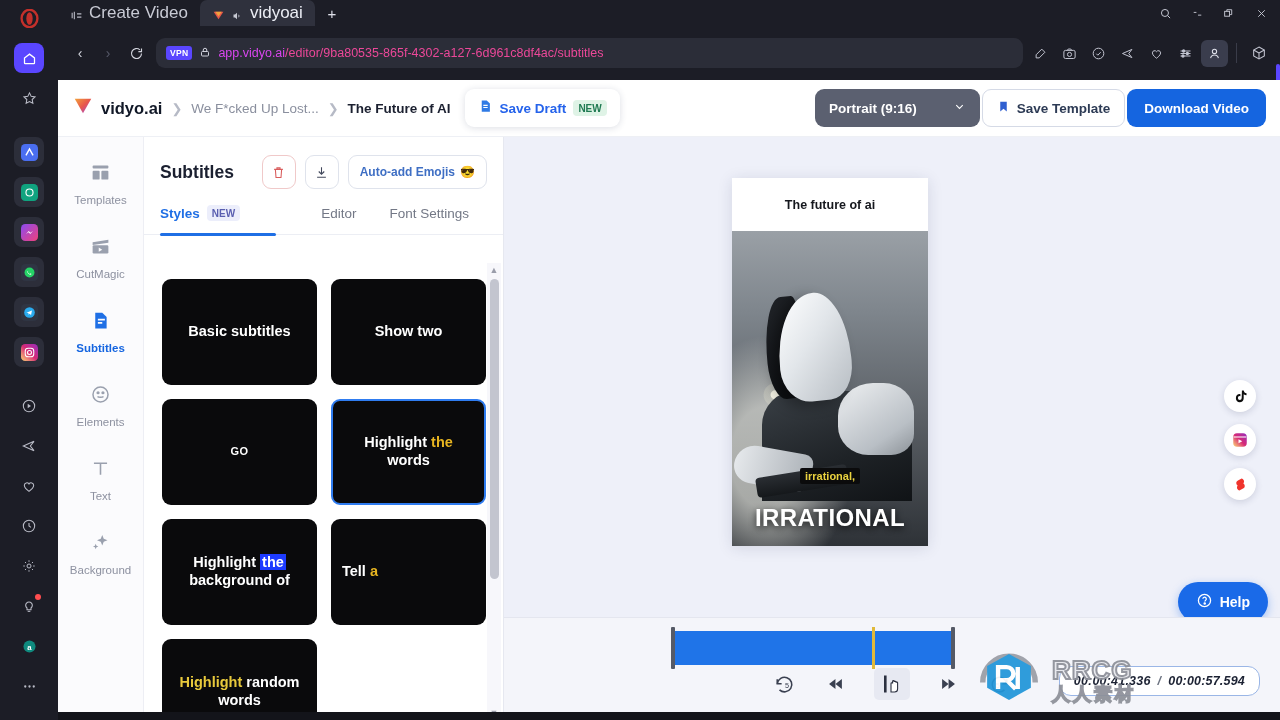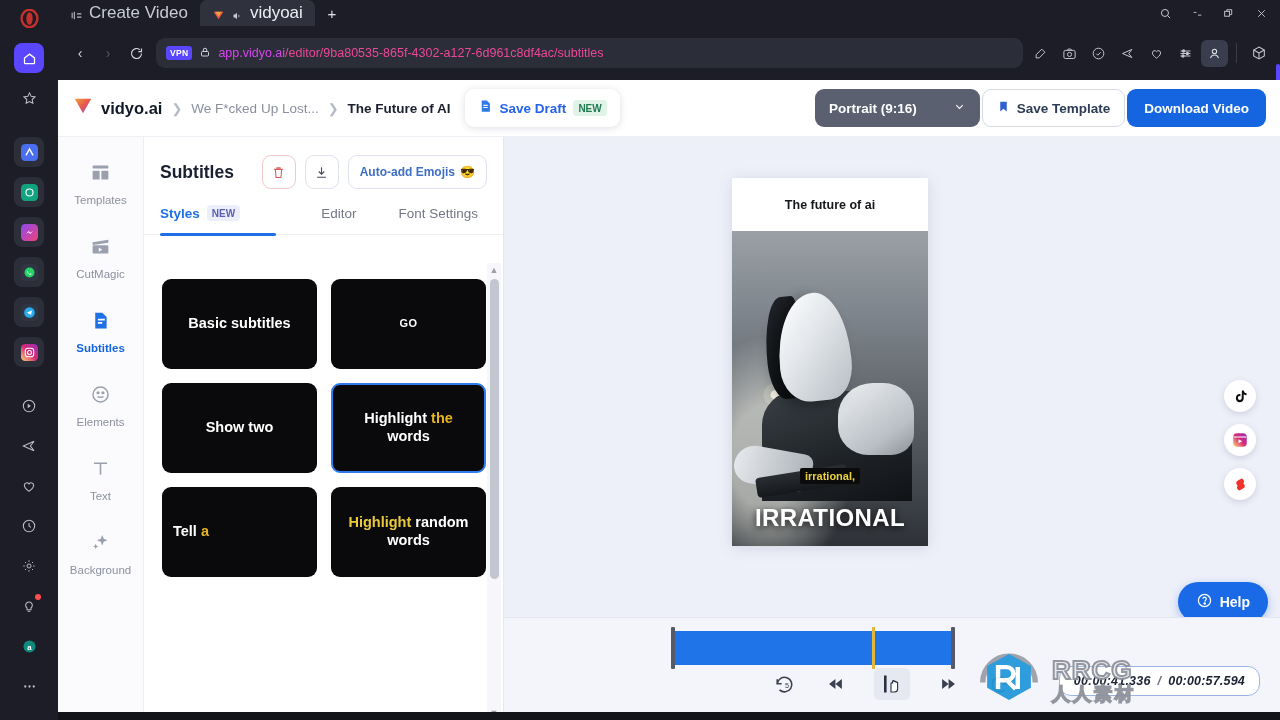--- a/index.html
+++ b/index.html
@@ -174,37 +174,37 @@
   }
   .tabs {
     display: flex; margin-top: 16px; border-bottom: 1.5px solid #eceef4;
     position: relative; padding: 0 16px;
   }
   .ptab {
     font-size: 13.5px; color: #737886; padding: 0 0 13px 0;
     display: flex; align-items: center; gap: 7px;
   }
   .ptab:nth-child(2) { margin-left: 81px; }
-  .ptab:nth-child(3) { margin-left: 42px; }
+  .ptab:nth-child(3) { margin-left: 33px; }
   .ptab.act { color: #1f6fe5; font-weight: bold; }
   .tab-new {
     font-size: 10px; font-weight: bold; color: #5a5fb0;
     background: #eceefb; border-radius: 4px; padding: 2.5px 5px;
   }
   .tab-underline {
     position: absolute; left: 16px; bottom: -1.5px; width: 116px;
     height: 3px; background: #1f6fe5; border-radius: 2px;
   }
   .styles-scroll {
     position: absolute; left: 0; top: 126px; width: 360px; height: 457px;
     overflow: hidden; padding: 16px 18px 0 18px;
   }
   .grid { display: flex; flex-wrap: wrap; gap: 14px; }
   .card {
-    width: 155px; height: 90px; background: #0a0a0c; border-radius: 9px;
+    width: 155px; height: 106px; background: #0a0a0c; border-radius: 9px;
     display: flex; align-items: center; justify-content: center;
     padding: 6px 9px; text-align: center; border: 2.5px solid transparent;
   }
   .card.sel { border-color: #2f7cf0; }
   .card .ct {
     font-size: 14.5px; font-weight: bold; color: #fff; line-height: 1.22;
   }
   .card .ct.small { font-size: 11px; letter-spacing: .5px; }
   .hl-y { color: #e8b521; }
   .hl-bg { background: #1d3bff; color: #fff; padding: 0 2px; }
@@ -748,27 +748,30 @@
           </div>
           <div class="tab-underline"></div>
         </div>
 
         <div class="styles-scroll">
           <div class="grid" id="styles-grid">
               <div class="card">
                 <div class="ct"><span>Basic subtitles</span></div>
               </div>
               <div class="card">
-                <div class="ct small"><span>GO</span></div>
+                <div class="ct"><span>Show two</span></div>
               </div>
               <div class="card">
-                <div class="ct"><span>Show two</span></div>
+                <div class="ct small"><span>GO</span></div>
               </div>
               <div class="card sel">
                 <div class="ct"><span>Highlight </span><span class="hl-y">the</span><span> words</span></div>
+              </div>
+              <div class="card">
+                <div class="ct"><span>Highlight </span><span class="hl-bg">the</span><span> background of</span></div>
               </div>
               <div class="card" style="justify-content: flex-start;">
                 <div class="ct"><span>Tell </span><span class="hl-y">a</span></div>
               </div>
               <div class="card">
                 <div class="ct"><span class="hl-yf">Highlight</span><span> random words</span></div>
               </div>
             </div>
         </div>
 

